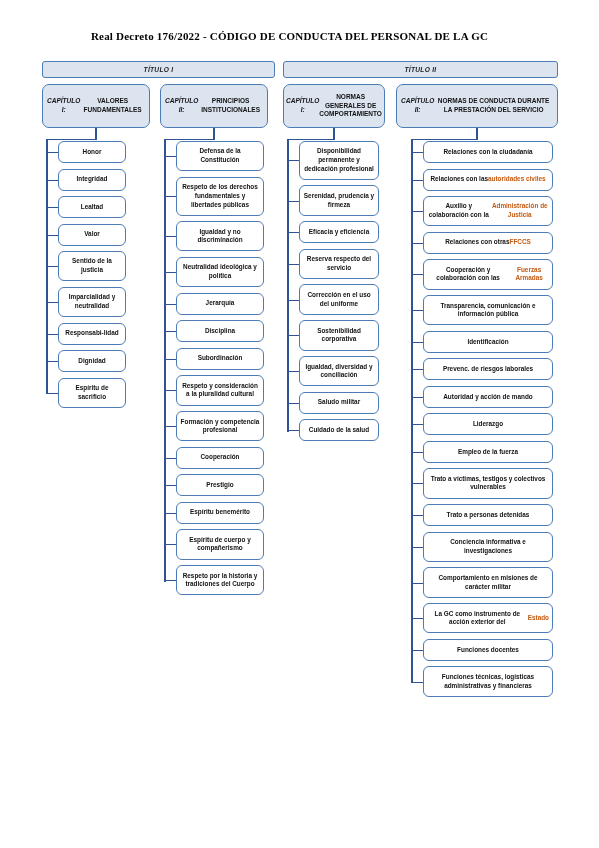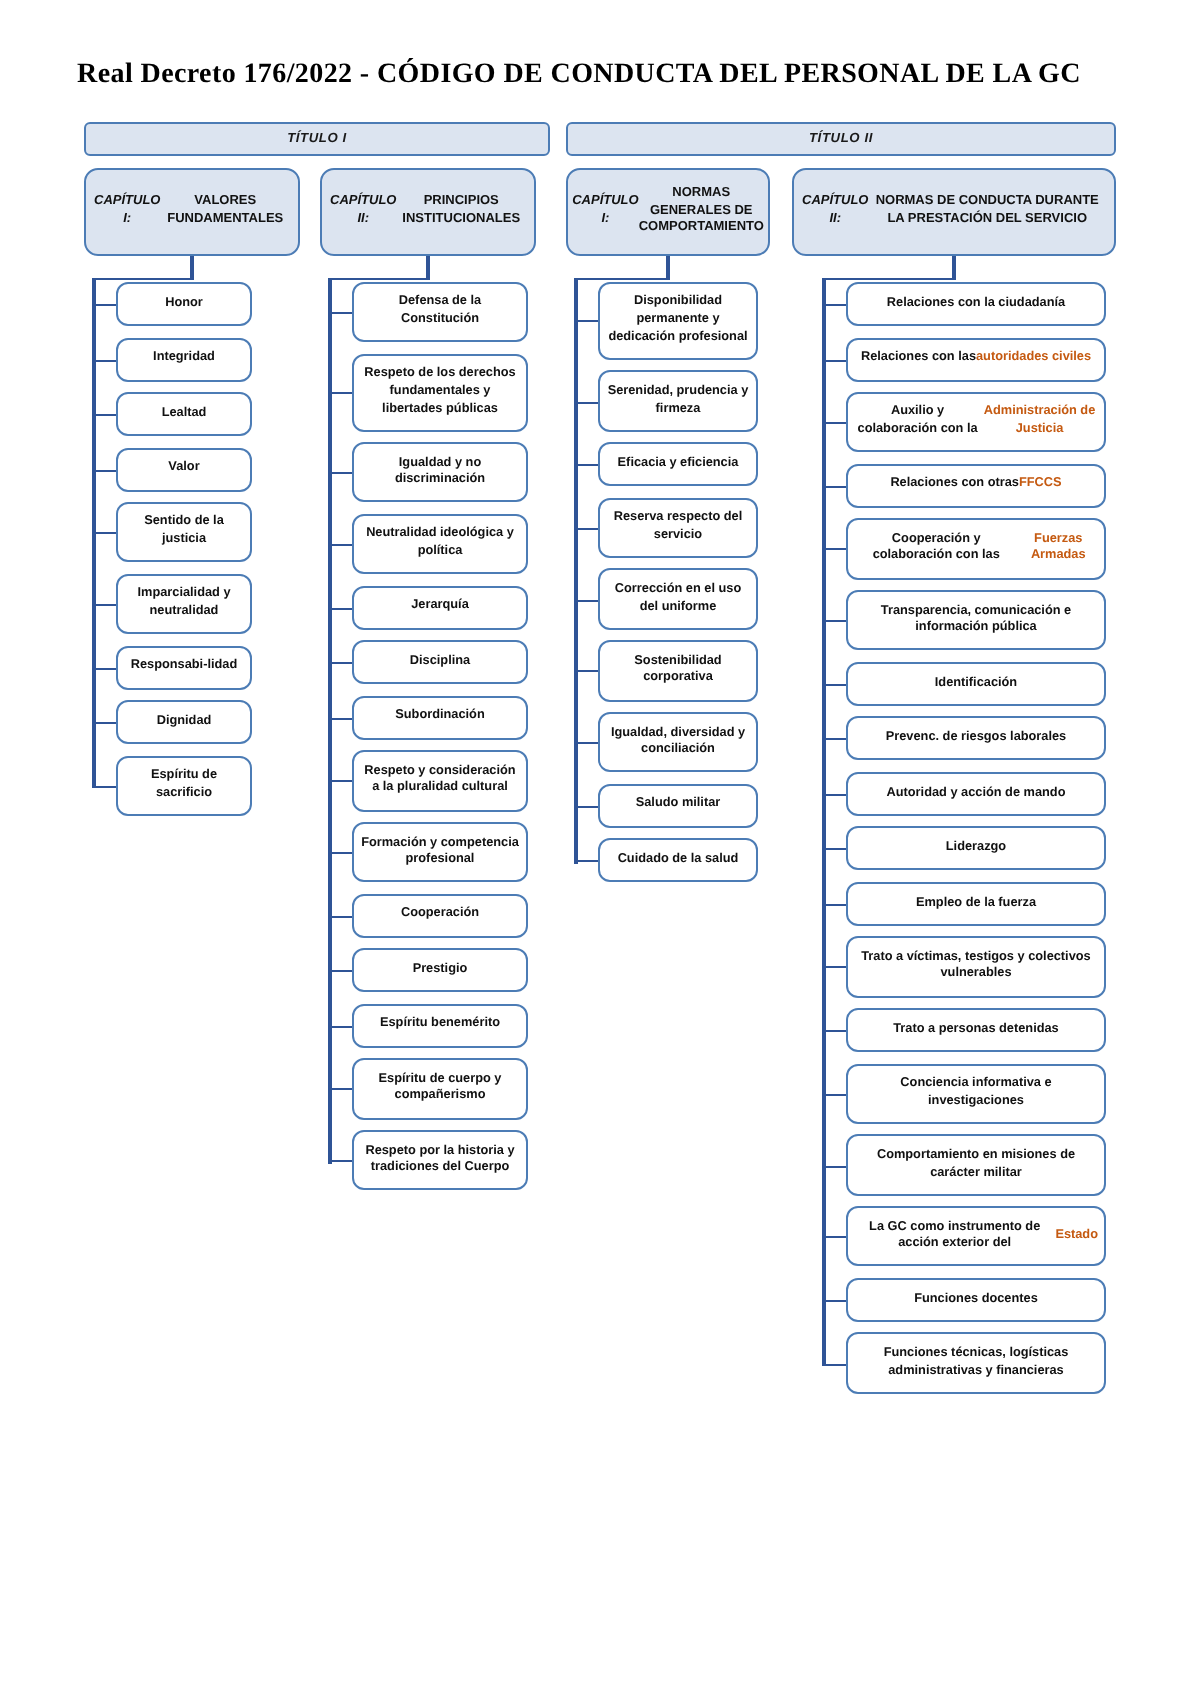--- a/index.html
+++ b/index.html
@@ -11,21 +11,21 @@
     position:relative;
   }
   #page{position:relative;width:599px;height:848px;}
 
   .doc-title{
     position:absolute;
     top:30px;left:0;width:579px;
     text-align:center;
     font-family:"Liberation Serif", serif;
     font-weight:bold;
-    font-size:14px;
+    font-size:11px;
     letter-spacing:.2px;
     color:#000;
     white-space:nowrap;
   }
 
   
   .titulo-bar{
     position:absolute;
     height:17px;
     background:#DCE4F0;

